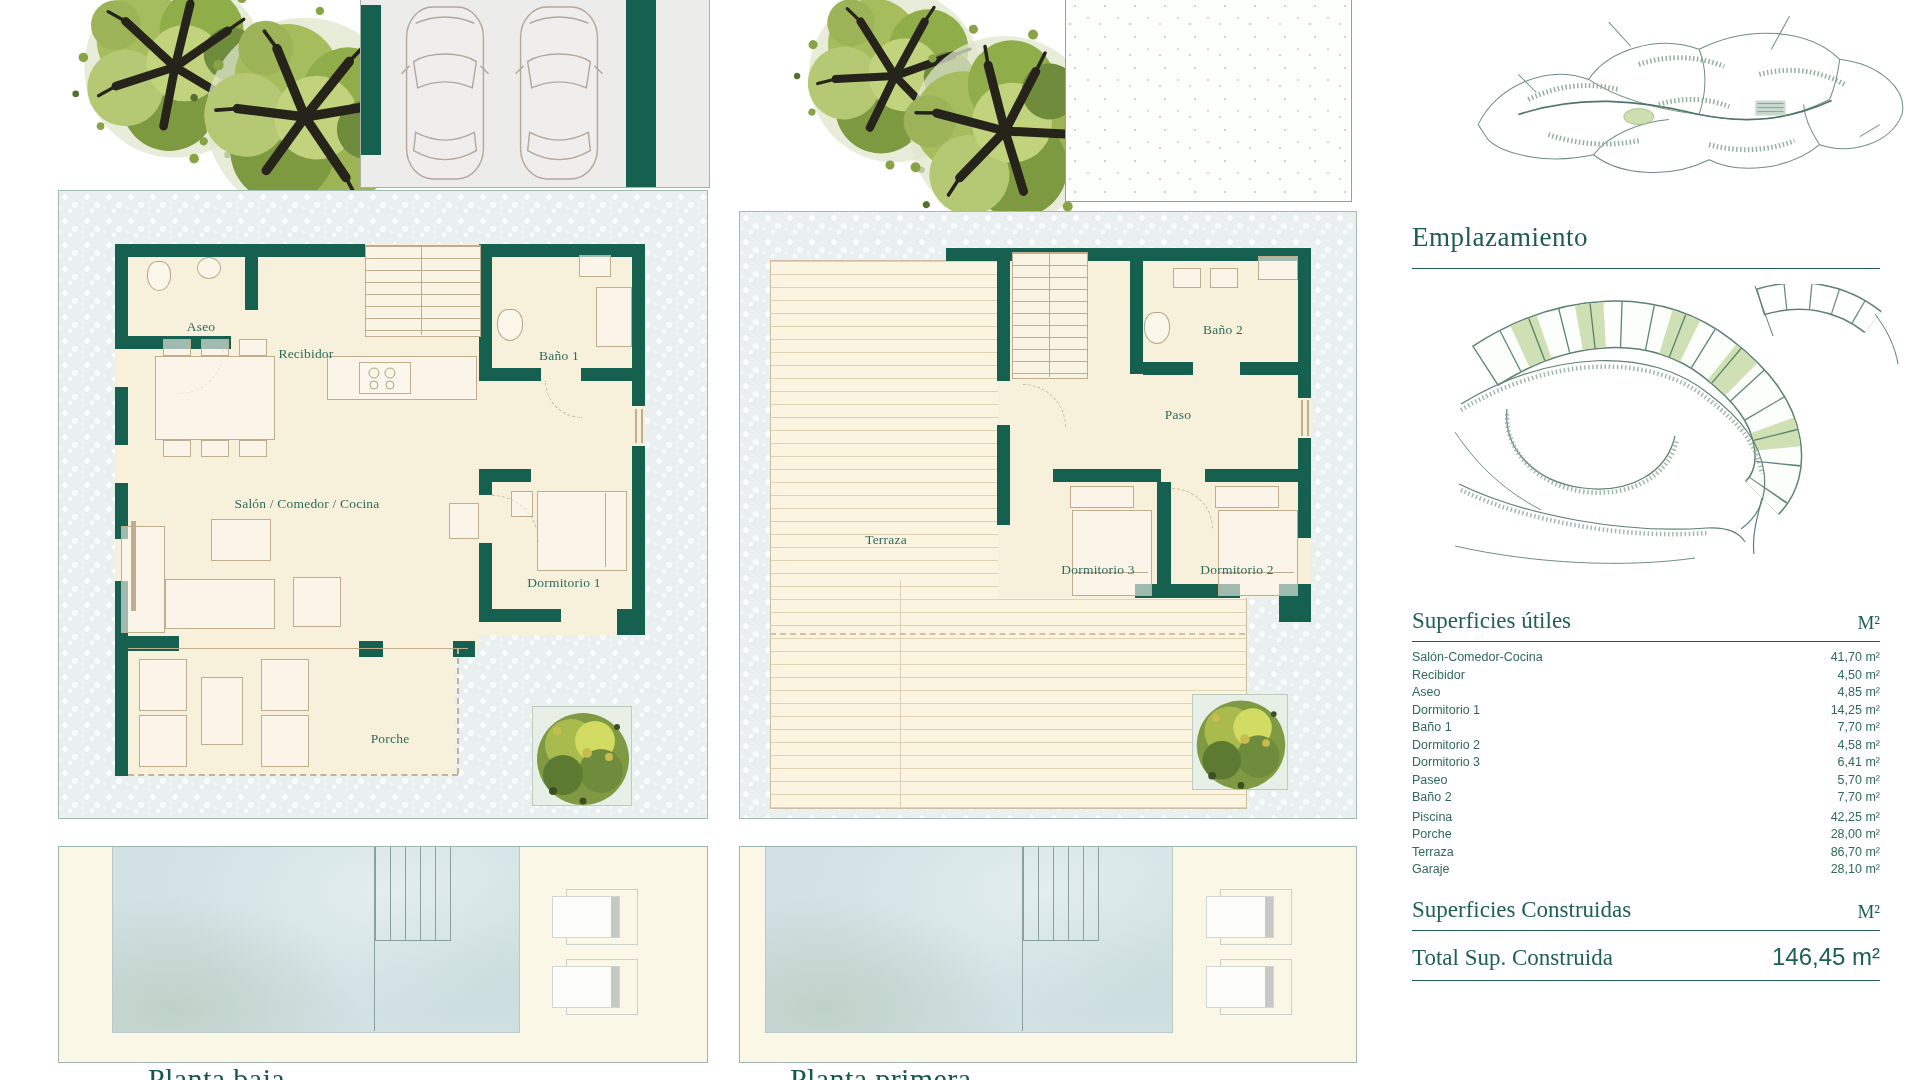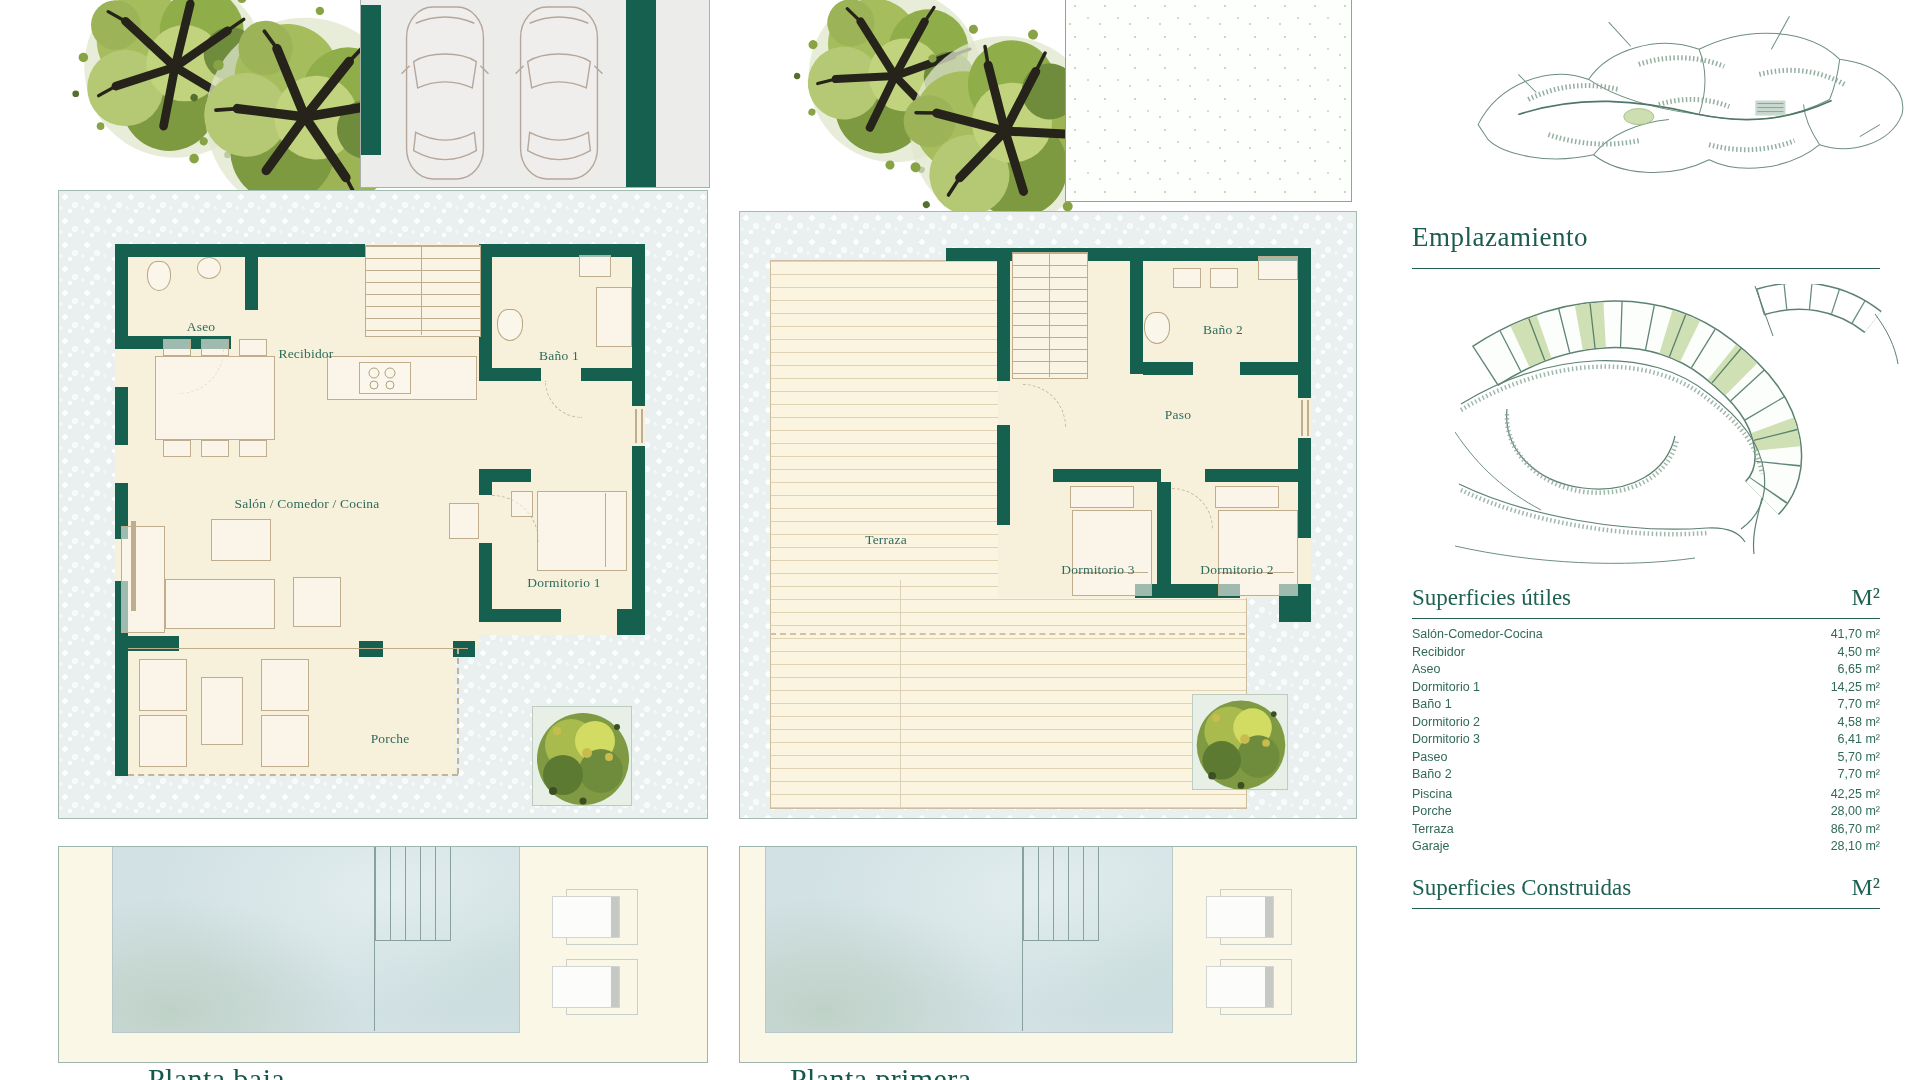--- a/index.html
+++ b/index.html
@@ -45,21 +45,21 @@
   .bushpad{position:absolute;background:#e7efe7;border:1px solid #bccdc0;}
   
   .garage{position:absolute;background:#ececea;border:1px solid #a9b0ac;}
   
   .sectitle{position:absolute;font-family:"Liberation Serif",serif;color:#1d5c4e;letter-spacing:.5px;}
   .hr{position:absolute;height:0;border-top:1.5px solid #245f51;}
   .tbl{position:absolute;color:#2f6a5b;}
   .thead{display:flex;justify-content:space-between;align-items:flex-end;
     font-family:"Liberation Serif",serif;font-size:23px;color:#1e6152;
     padding-bottom:7px;border-bottom:1.5px solid #245f51;}
-  .thead .unit{font-size:24px;}
+  .thead .unit{font-size:19px;}
   .trow{display:flex;justify-content:space-between;font-size:12.5px;line-height:17.5px;color:#30695a;}
   .rows{padding-top:7px;}
   .total{display:flex;justify-content:space-between;align-items:baseline;margin-top:12px;
     padding-bottom:9px;border-bottom:1.5px solid #245f51;}
   .total .tl{font-family:"Liberation Serif",serif;font-size:23px;color:#1e6152;}
   .total .tv{font-size:24px;color:#1e6152;}
   .plantitle{position:absolute;font-family:"Liberation Serif",serif;font-size:30px;color:#16594b;letter-spacing:.4px;}
   svg{display:block;}
 </style>
 </head>
@@ -398,37 +398,37 @@
     <path d="M305,18 C345,6 385,12 418,38" stroke="#44705f" stroke-width="25" stroke-dasharray="1.3 24" opacity=".8"></path>
     <path d="M300,2 L318,52 M420,30 C432,46 440,62 443,80" stroke="#5d8272" stroke-width="1"></path>
   </g>
 
   <g fill="none" stroke="#6e8f80" stroke-width="1">
     <path d="M0,148 C24,184 52,208 86,226"></path>
     <path d="M0,262 C80,280 170,284 240,274"></path>
   </g>
 </svg>
 
-<div class="tbl" style="left:1412px;top:584px;width:468px;">
+<div class="tbl" style="left:1412px;top:608px;width:468px;">
   <div class="thead">
     <span>Superficies útiles</span>
     <span class="unit">M²</span>
   </div>
   <div class="rows">
     <div class="trow">
         <span>Salón-Comedor-Cocina</span>
         <span>41,70 m²</span>
       </div>
     <div class="trow">
         <span>Recibidor</span>
         <span>4,50 m²</span>
       </div>
     <div class="trow">
         <span>Aseo</span>
-        <span>6,65 m²</span>
+        <span>4,85 m²</span>
       </div>
     <div class="trow">
         <span>Dormitorio 1</span>
         <span>14,25 m²</span>
       </div>
     <div class="trow">
         <span>Baño 1</span>
         <span>7,70 m²</span>
       </div>
     <div class="trow">
@@ -463,13 +463,17 @@
       </div>
     <div class="trow">
         <span>Garaje</span>
         <span>28,10 m²</span>
       </div>
   </div>
   <div class="thead" style="margin-top:18px;gap:33px;">
     <span>Superficies Construidas</span>
     <span class="unit">M²</span>
   </div>
+  <div class="total">
+    <span class="tl">Total Sup. Construida</span>
+    <span class="tv">146,45 m²</span>
+  </div>
 </div>
 
 </body></html>

